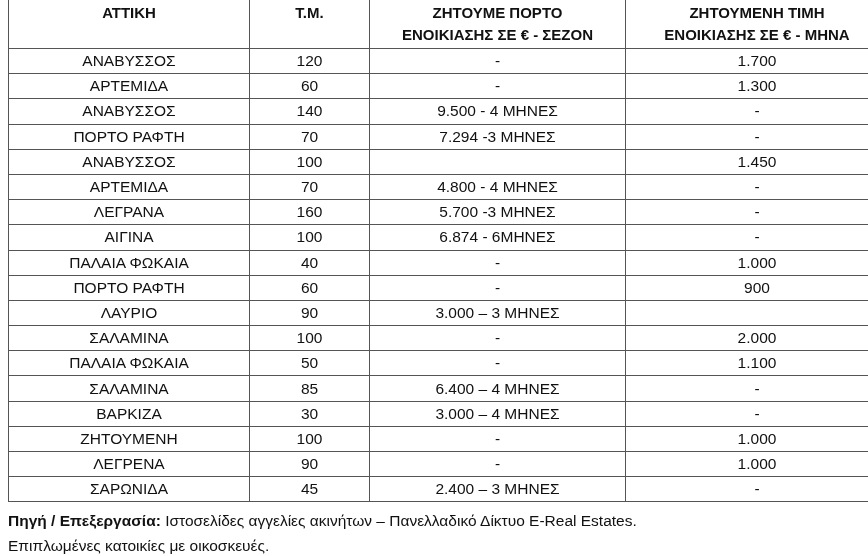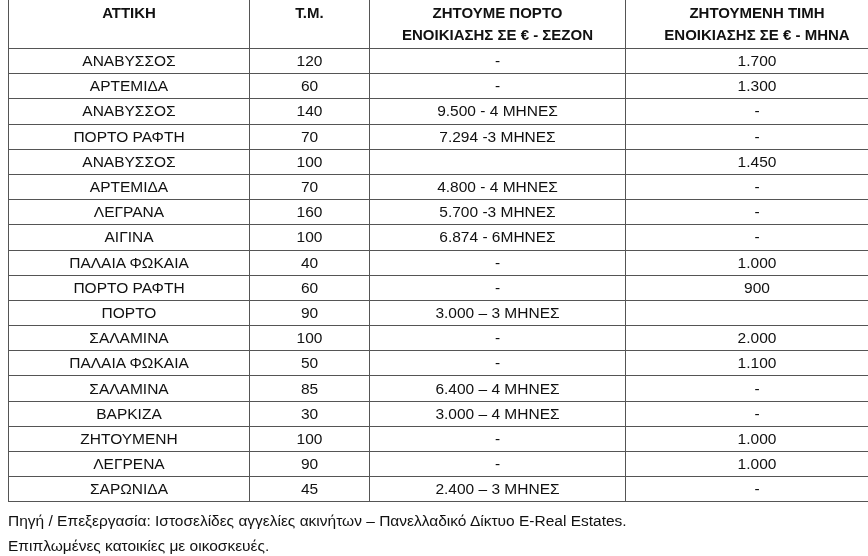--- a/index.html
+++ b/index.html
@@ -54,21 +54,21 @@
     col.c4 { width: 263px; }
     .footer {
       position: absolute;
       left: 8px;
       top: 508px;
       font-size: 15.5px;
       line-height: 25px;
       color: #111111;
     }
     .footer .bold {
-      font-weight: normal;
+      font-weight: bold;
     }
   </style>
 </head>
 <body>
 
 <div class="page">
   <table class="data-table">
     <colgroup>
       <col class="c1">
         <col class="c2">
@@ -150,21 +150,21 @@
           <td>-</td>
           <td>1.000</td>
         </tr>
         <tr>
           <td>ΠΟΡΤΟ ΡΑΦΤΗ</td>
           <td>60</td>
           <td>-</td>
           <td>900</td>
         </tr>
         <tr>
-          <td>ΠΟΡΤΟ</td>
+          <td>ΛΑΥΡΙΟ</td>
           <td>90</td>
           <td>3.000 – 3 ΜΗΝΕΣ</td>
           <td></td>
         </tr>
         <tr>
           <td>ΣΑΛΑΜΙΝΑ</td>
           <td>100</td>
           <td>-</td>
           <td>2.000</td>
         </tr>

